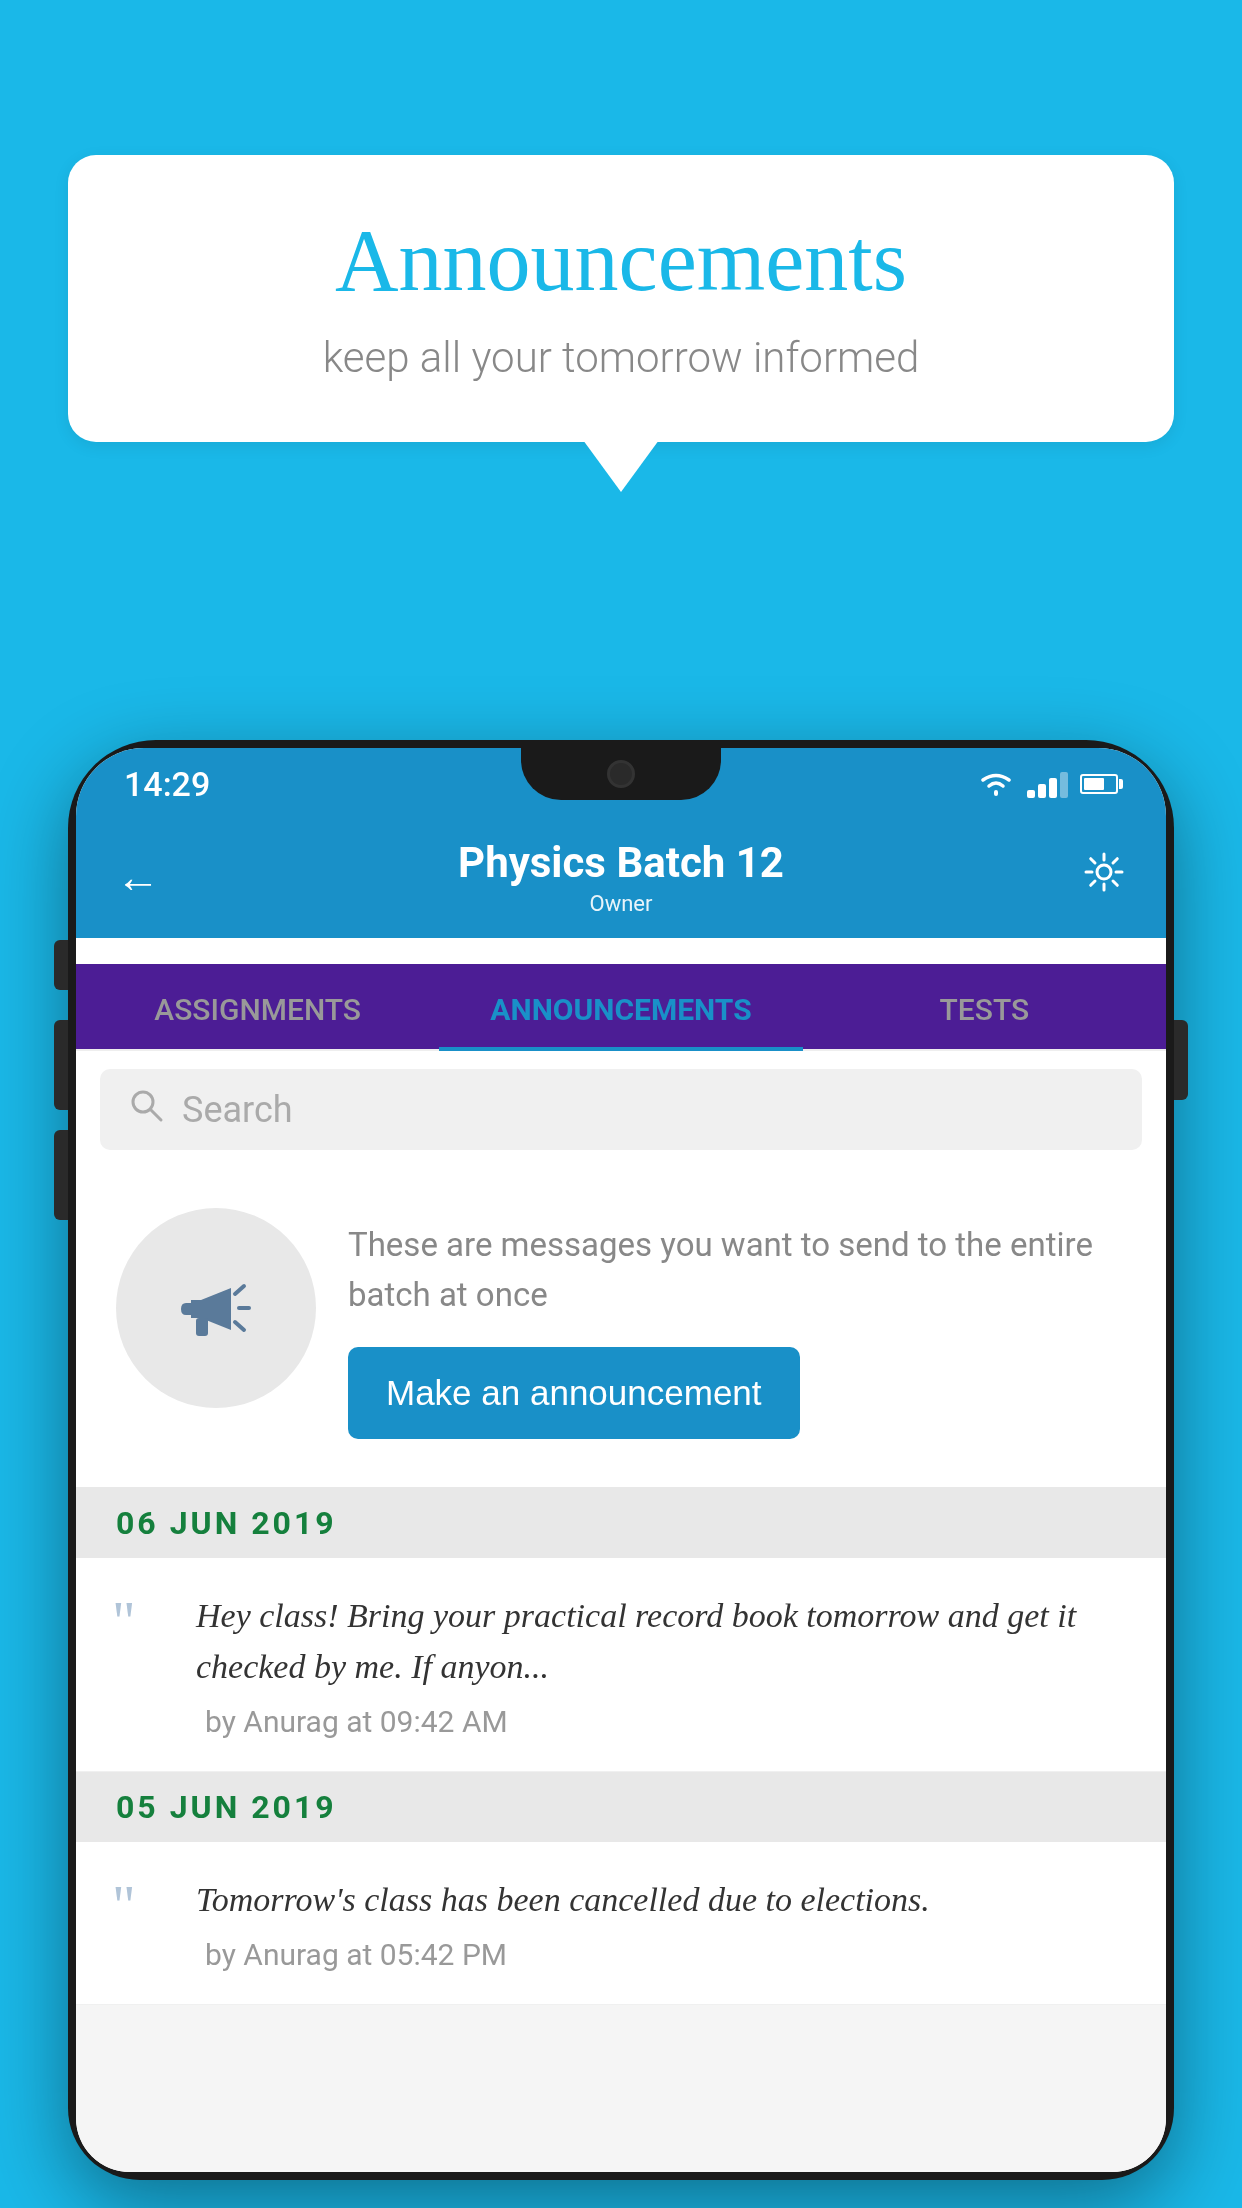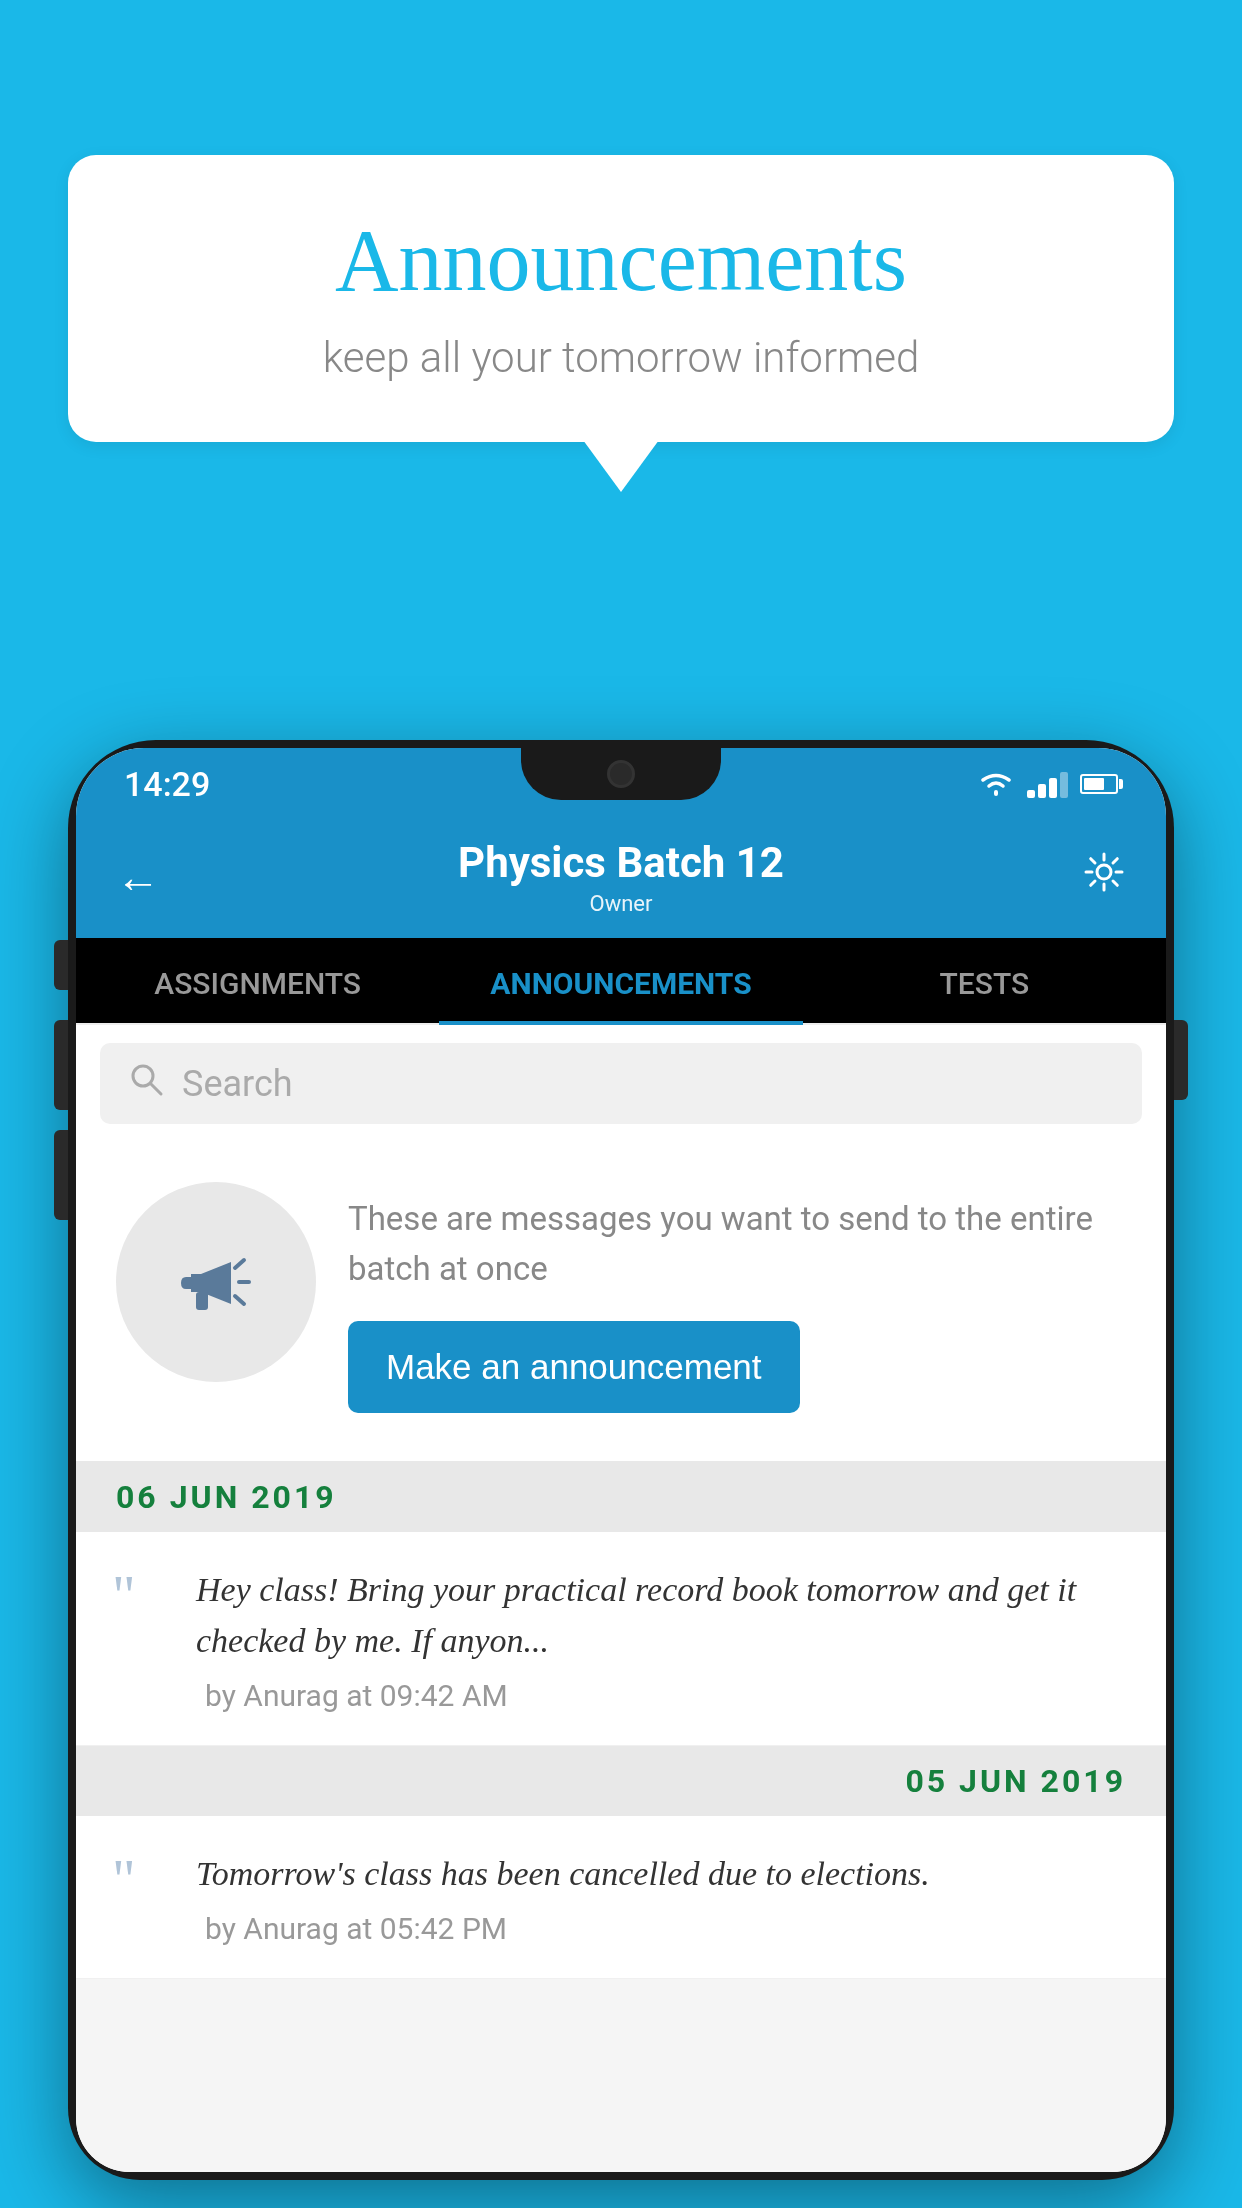--- a/index.html
+++ b/index.html
@@ -215,24 +215,25 @@
     }
 
     .gear-icon {
       color: white;
       font-size: 44px;
       cursor: pointer;
     }
 
     
     .tabs-bar {
-      background: #000000;
+      background: #4c1d95;
       display: flex;
       border-bottom: 2px solid #eee;
       flex-shrink: 0;
+      margin-top: 26px;
     }
 
     .tab {
       flex: 1;
       text-align: center;
       padding: 28px 10px 22px;
       font-size: 30px;
       font-weight: 500;
       color: #999;
       cursor: pointer;
@@ -388,21 +389,20 @@
       color: #999;
       margin-top: 12px;
       margin-left: 9px;
     }
 
     
     .date-separator-2 {
       background: #e8e8e8;
       padding: 16px 40px;
       flex-shrink: 0;
-      text-align: right;
     }
 
     
     .announcement-item-2 {
       background: white;
       padding: 32px 40px 32px 32px;
       display: flex;
       align-items: flex-start;
       gap: 28px;
       flex-shrink: 0;

